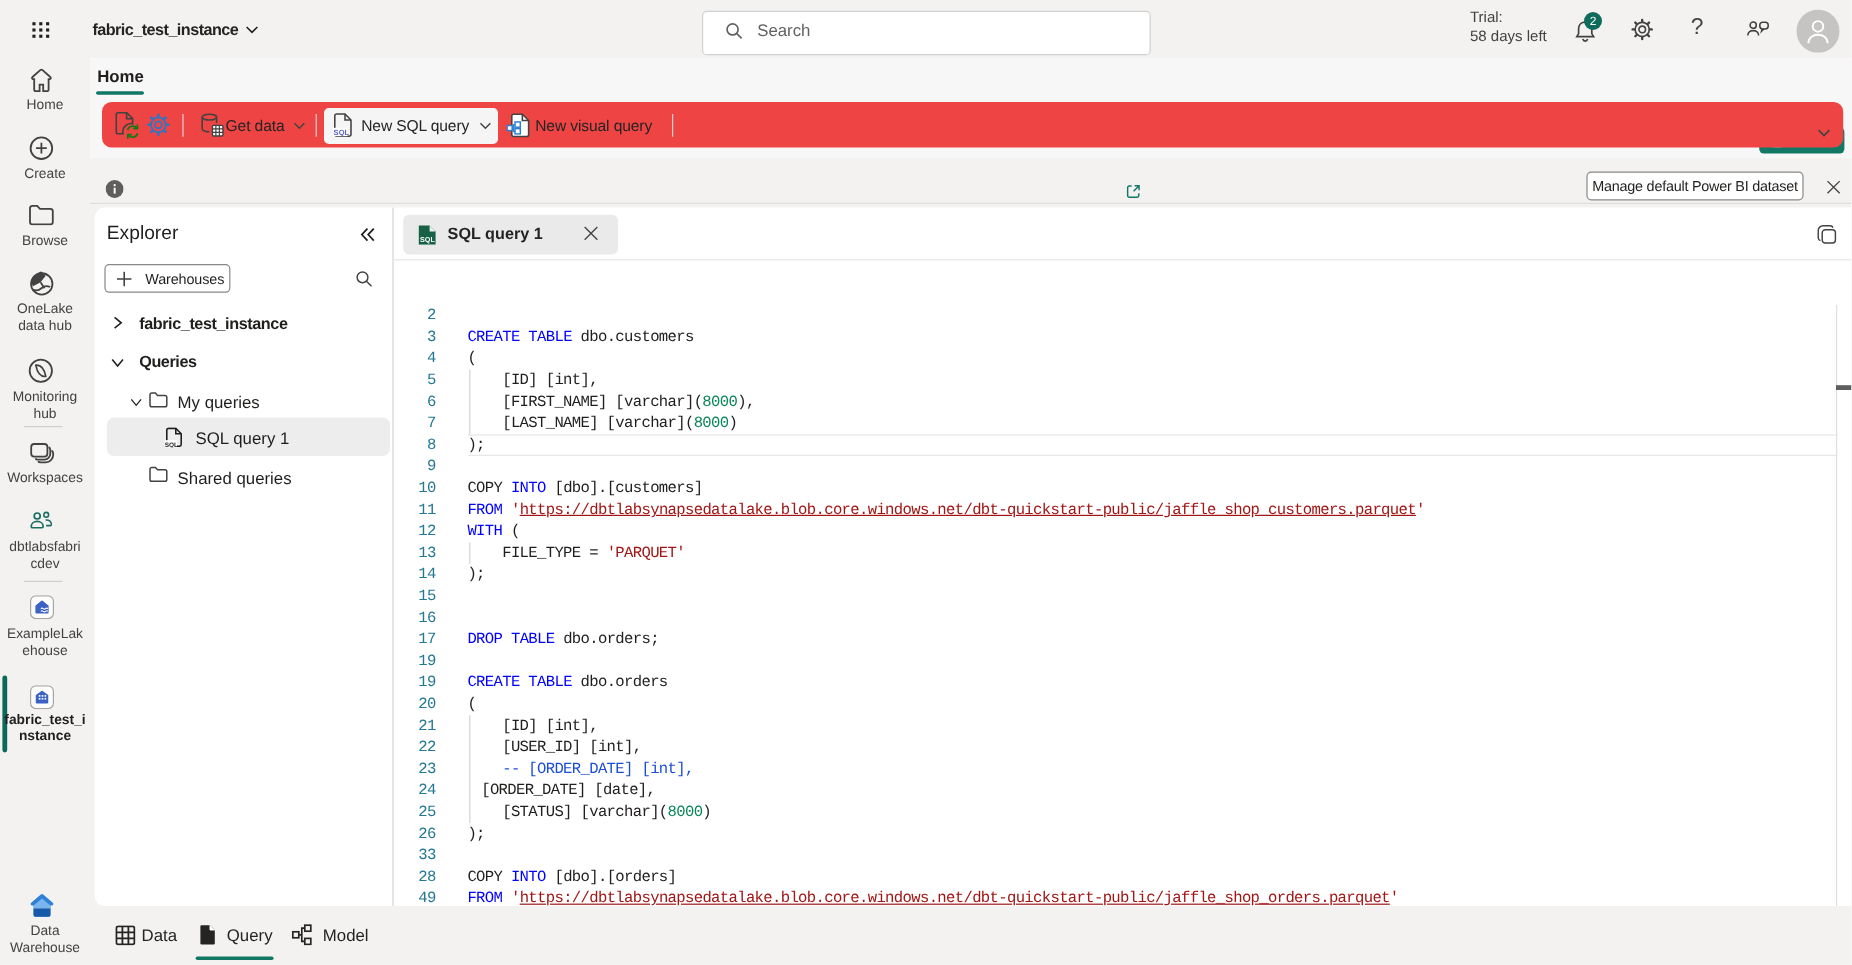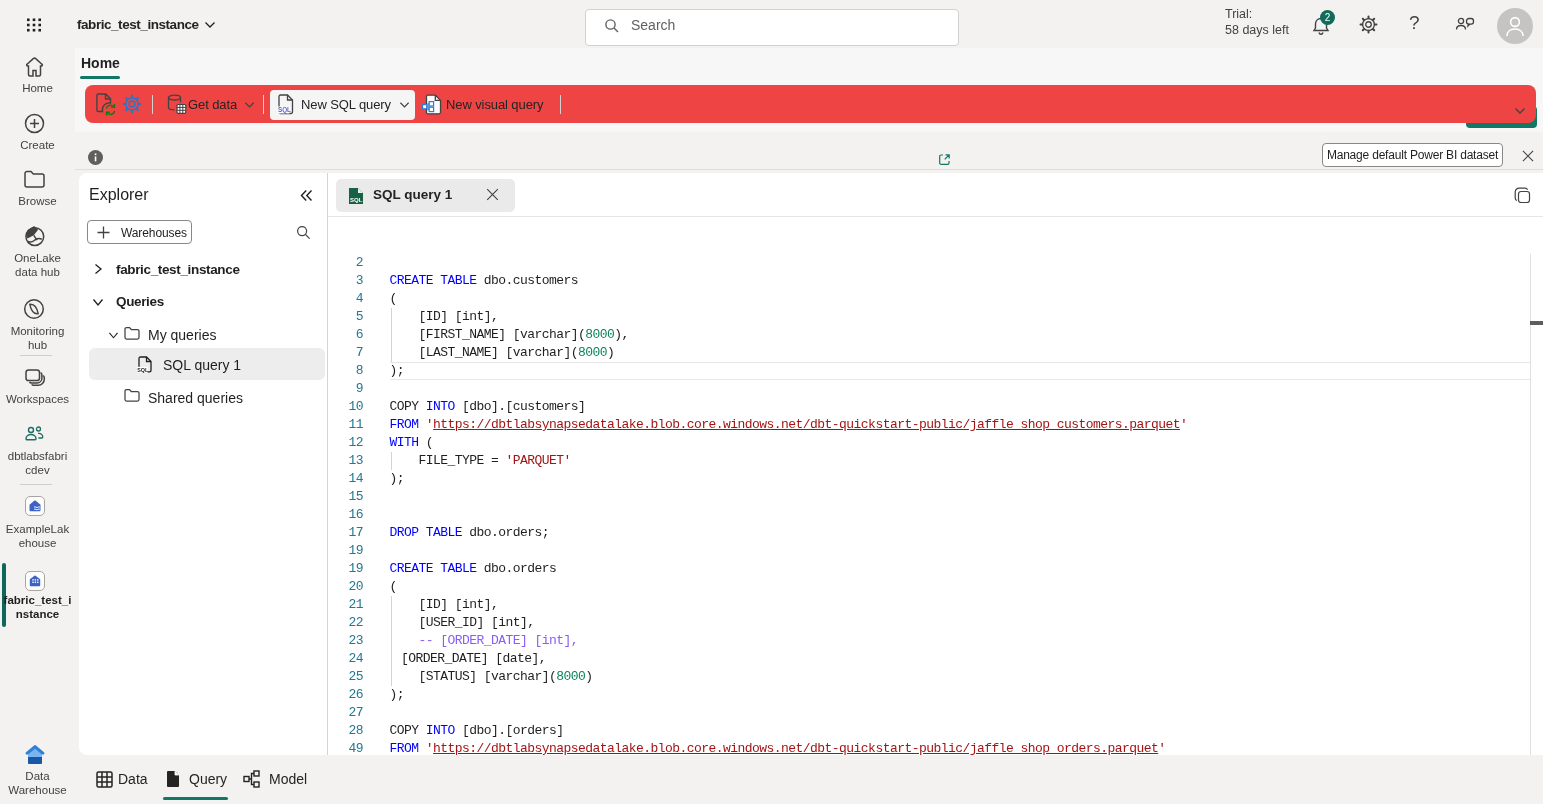--- a/index.html
+++ b/index.html
@@ -41,21 +41,21 @@
 #tab1 { position:absolute; left:8px; top:6px; width:179px; height:33px; background:#eaeaea; border-radius:5px; }
 #runbar { position:absolute; left:249px; top:44px; width:1215px; height:37px; border-bottom:1px solid #e5e5e5; }
 
 #code { position:absolute; left:249px; top:81px; width:1215px; height:501px; overflow:hidden;
   font-family:"Liberation Mono", monospace; font-size:13px; letter-spacing:-0.55px; }
 .cl { position:absolute; height:18px; line-height:18px; white-space:pre; }
 .ln { position:absolute; width:35px; text-align:right; color:#237893; height:18px; line-height:18px; }
 .kw { color:#0000ff; }
 .str { color:#a31515; }
 .num { color:#098658; }
-.cm { color:#8b5cf6; }
+.cm { color:#1d4ed8; }
 .lnk { text-decoration:underline; }
 
 #bottombar { position:absolute; left:75px; top:755px; width:1468px; height:49px; background:#f3f2f1; }
 .bbitem { position:absolute; top:16px; font-size:14px; color:#242424; }
 
 #rail { position:absolute; left:0; top:48px; width:75px; height:756px; background:#f3f2f1; }
 .railitem { position:absolute; width:75px; text-align:center; font-size:11.5px; color:#424242; line-height:13.5px; }
 .railsep { position:absolute; left:20px; width:32px; height:1px; background:#d1cfcd; }
 </style>
 </head>
@@ -313,21 +313,21 @@
     <div class="ln" style="top:360px">22</div>
       <div class="cl" style="left:61.5px;top:360px">    [USER_ID] [int],</div>
     <div class="ln" style="top:378px">23</div>
       <div class="cl" style="left:61.5px;top:378px"><span class="cm">    -- [ORDER_DATE] [int],</span></div>
     <div class="ln" style="top:396px">24</div>
       <div class="cl" style="left:44px;top:396px">    [ORDER_DATE] [date],</div>
     <div class="ln" style="top:414px">25</div>
       <div class="cl" style="left:61.5px;top:414px">    [STATUS] [varchar](<span class="num">8000</span>)</div>
     <div class="ln" style="top:432px">26</div>
       <div class="cl" style="left:61.5px;top:432px">);</div>
-    <div class="ln" style="top:450px">27</div>
+    <div class="ln" style="top:450px">33</div>
     <div class="ln" style="top:468px">28</div>
       <div class="cl" style="left:61.5px;top:468px">COPY <span class="kw">INTO</span> [dbo].[orders]</div>
     <div class="ln" style="top:486px">49</div>
       <div class="cl" style="left:61.5px;top:486px"><span class="kw">FROM</span> <span class="str">'<span class="lnk">https://dbtlabsynapsedatalake.blob.core.windows.net/dbt-quickstart-public/jaffle_shop_orders.parquet</span>'</span></div>
   </div>
 </div>
 
 <div id="bottombar">
   <svg class="abs" style="left:21px;top:16px" width="17" height="17" viewBox="0 0 17 17">
     <rect x="1" y="1" width="15" height="15" rx="1.5" fill="none" stroke="#242424" stroke-width="1.5"></rect>

